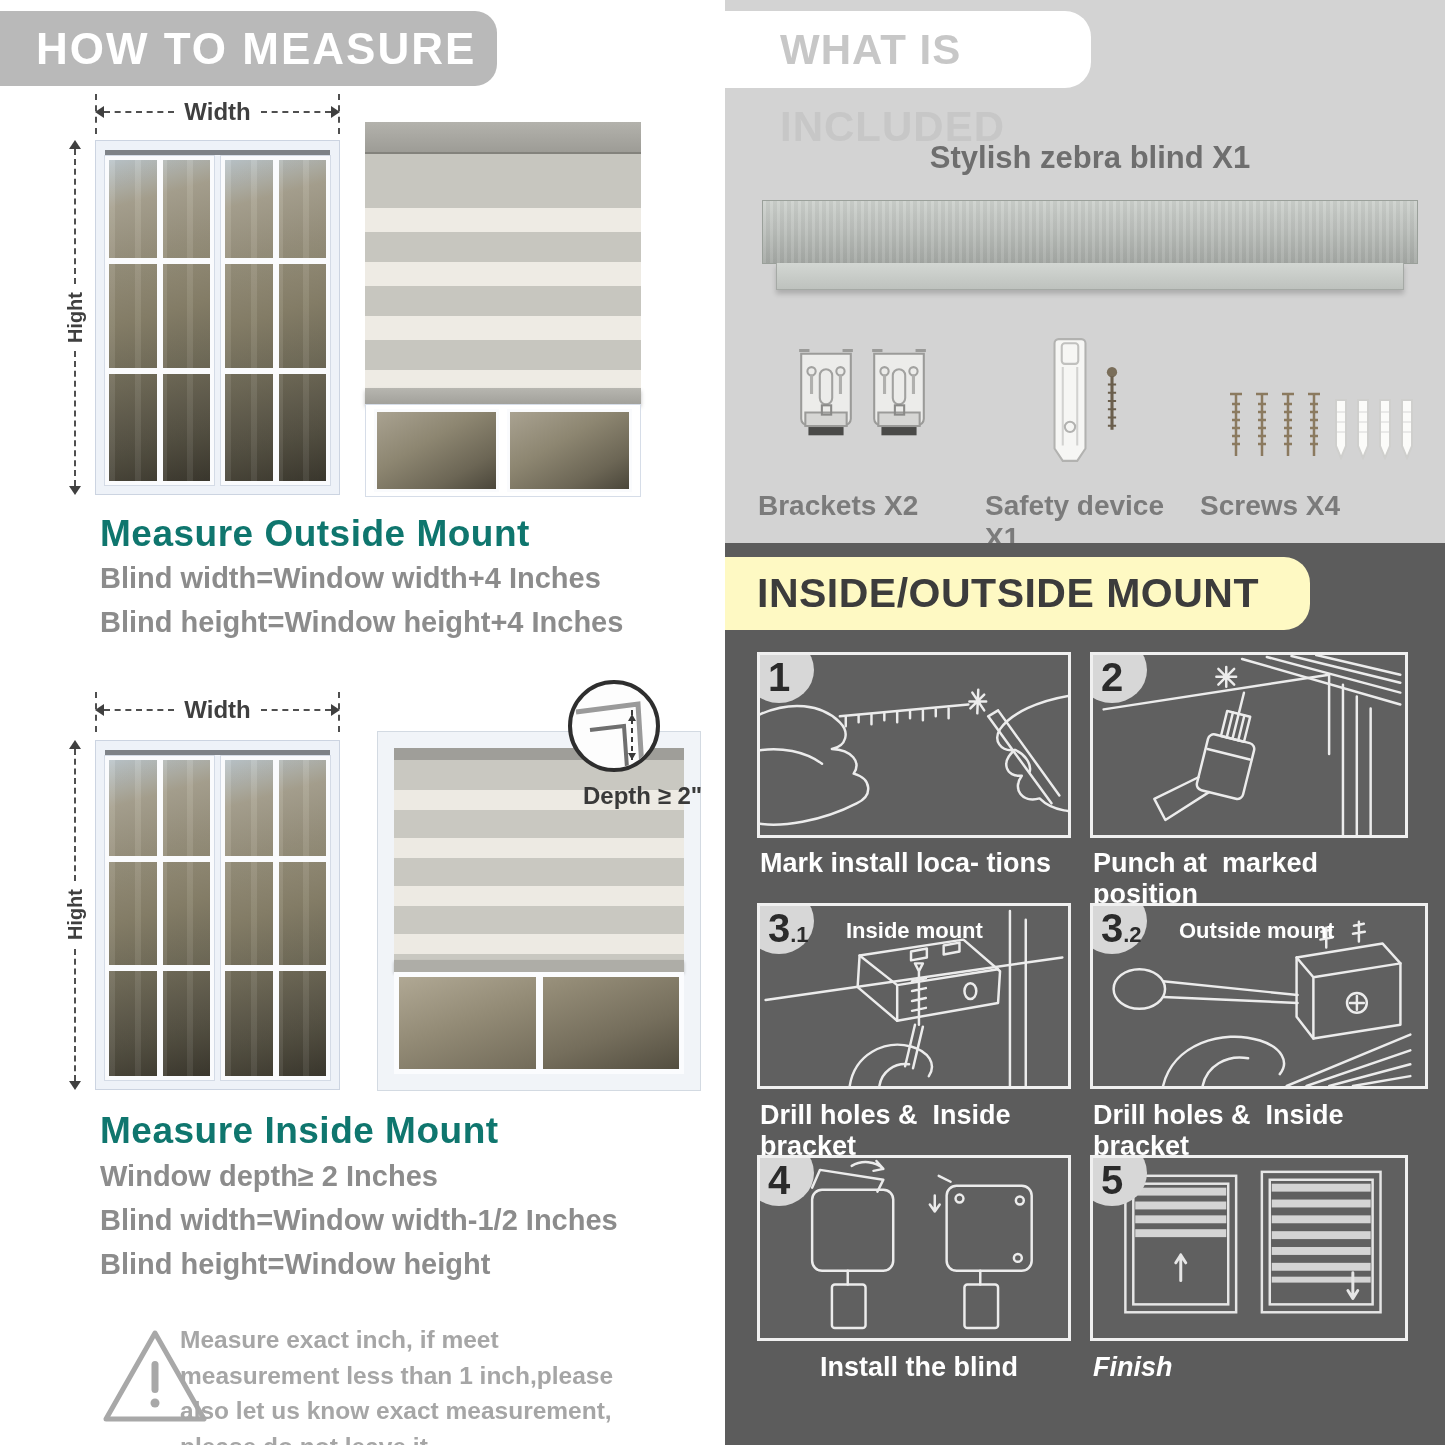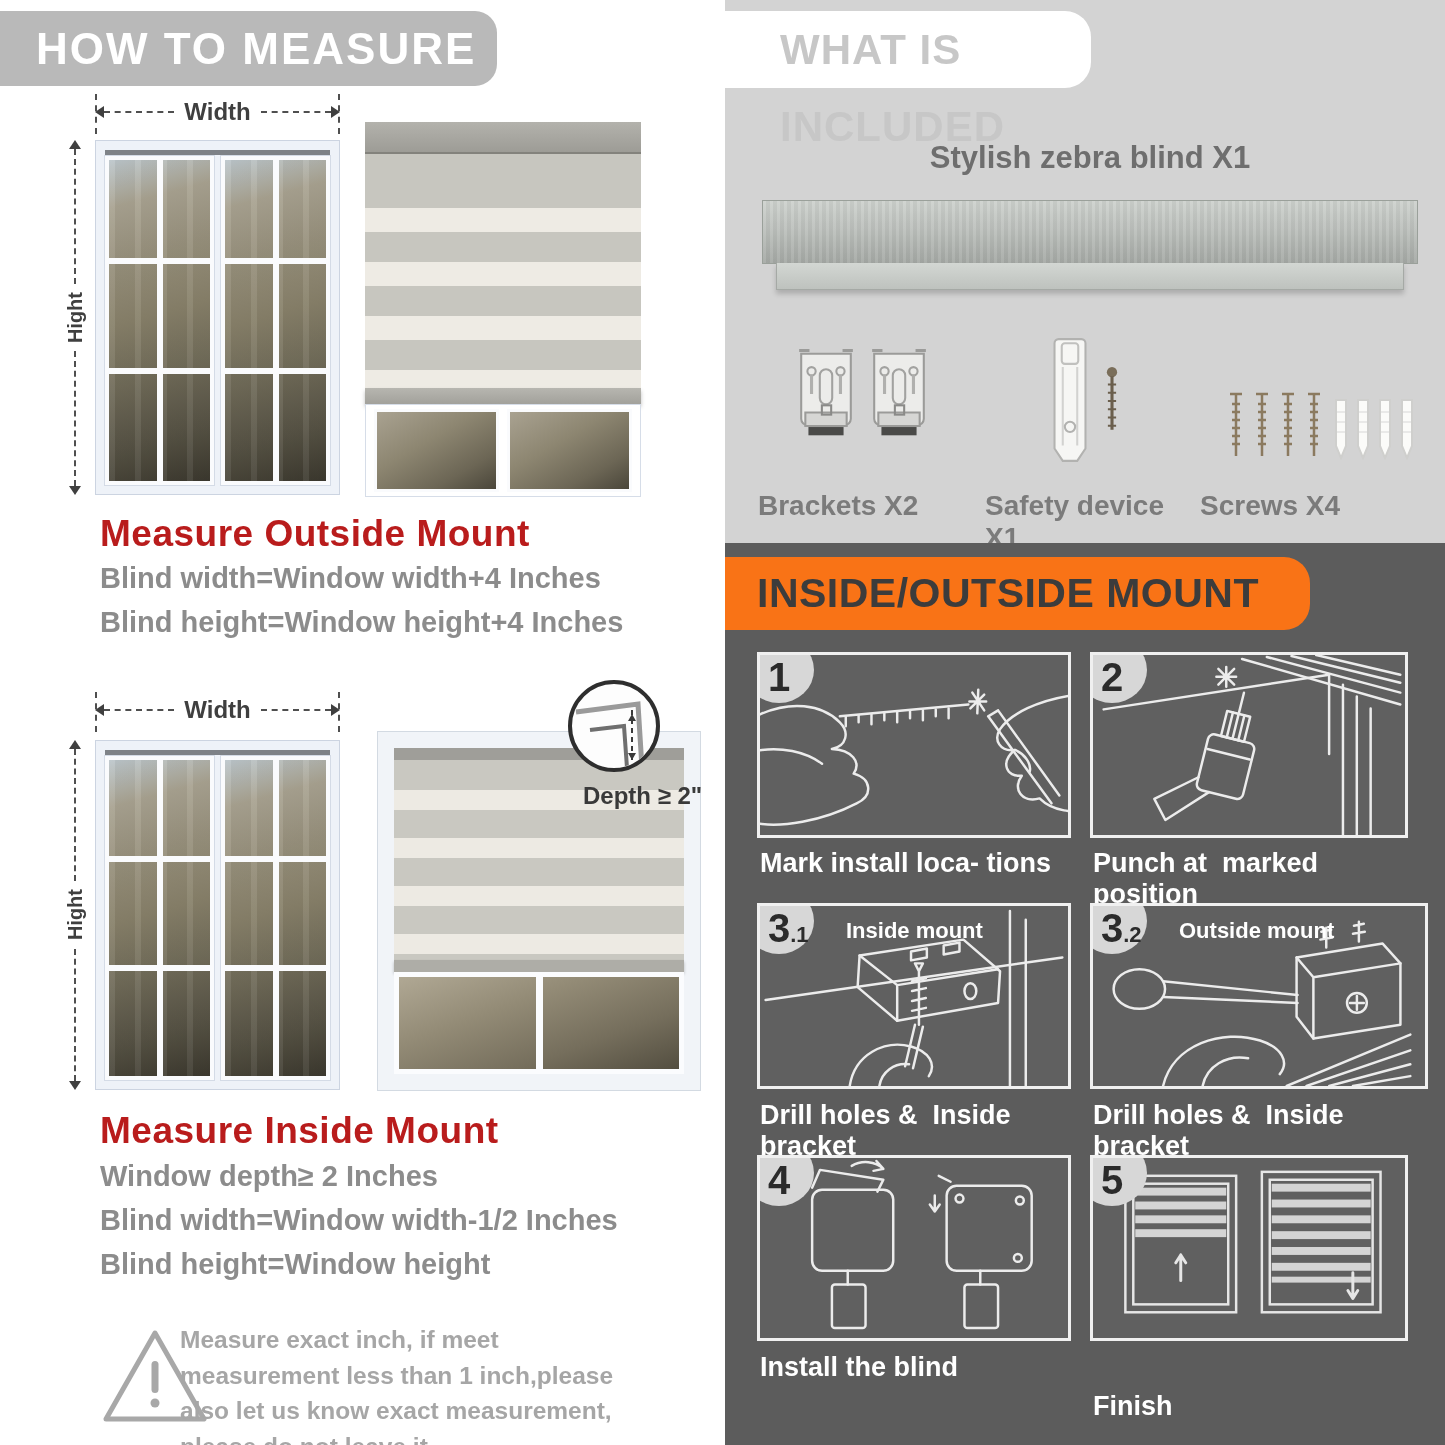--- a/index.html
+++ b/index.html
@@ -58,40 +58,40 @@
   .b2-stripes{height:170px;background:repeating-linear-gradient(180deg,#edeae3 0 20px,#c9c8c1 20px 48px);}
   .b2-rail{height:12px;background:#aeada7;box-shadow:0 2px 3px rgba(0,0,0,.25);}
   .b2-glass{flex:1;position:relative;border:5px solid #fbfcfe;
      background:linear-gradient(160deg,#b0a894 0%,#938b76 35%,#756e5c 70%,#534e40 100%);}
   .b2-glass .mull{position:absolute;top:0;bottom:0;left:50%;width:7px;margin-left:-3px;background:#fbfcfe;}
 
   .circle-detail{width:92px;height:92px;border-radius:50%;border:4px solid #2e2e2e;
      background:#fdfdfd;box-sizing:border-box;overflow:hidden;}
   .depth-label{font-size:24px;color:#3a3a3a;}
 
-  .h-measure{font-size:37px;color:#b91c1c;letter-spacing:.5px;}
+  .h-measure{font-size:37px;color:#0f766e;letter-spacing:.5px;}
   .sub-measure{font-size:29px;color:#8c8c8c;}
   .warn-text{font-size:24.5px;color:#a6a6a6;line-height:1.45;font-weight:bold;}
 
   
   .right-light{left:725px;top:0;width:720px;height:543px;background:#d3d3d3;}
   .banner-included{left:725px;top:11px;width:366px;height:77px;background:#ffffff;
      border-radius:0 26px 26px 0;color:#c7c7c7;font-size:42px;letter-spacing:1px;
      line-height:77px;padding-left:55px;box-sizing:border-box;}
   .product-label{left:760px;top:140px;width:660px;text-align:center;font-size:31px;color:#6e6e6e;}
   .headrail-main{left:762px;top:200px;width:654px;height:62px;border:1px solid #9aa09a;
      background:
        repeating-linear-gradient(90deg,rgba(255,255,255,.06) 0 3px,rgba(0,0,0,.04) 3px 7px),
        linear-gradient(180deg,#ced2ce 0%,#bdc1bd 45%,#a6aaa6 100%);}
   .headrail-valance{left:776px;top:263px;width:626px;height:26px;border:1px solid #a5a9a5;border-top:none;
      background:linear-gradient(180deg,#d3d7d3,#bec2be);box-shadow:0 4px 5px rgba(0,0,0,.18);}
   .item-label{width:210px;text-align:left;font-size:28px;color:#7b7b7b;}
 
   .right-dark{left:725px;top:543px;width:720px;height:902px;background:#5c5c5c;}
-  .banner-mount{left:725px;top:557px;width:585px;height:73px;background:#f97316;
+  .banner-mount{left:725px;top:557px;width:585px;height:73px;background:#fef9c3;
      border-radius:0 26px 26px 0;color:#3c3c3c;font-size:41px;letter-spacing:.5px;
      line-height:73px;padding-left:32px;box-sizing:border-box;}
 
   .step-panel{border:3px solid #f0f0f0;background:#606060;box-sizing:border-box;
      overflow:hidden;position:absolute;}
   .badge{position:absolute;top:-18px;left:-16px;width:70px;height:66px;background:#d7d7d7;
      border-radius:50%;}
   .badge .num{position:absolute;left:24px;top:20px;font-size:40px;color:#2b2b2b;line-height:1;}
   .badge .sub{font-size:22px;}
   .panel-title{position:absolute;left:86px;top:12px;font-size:22px;color:#ffffff;}
@@ -366,21 +366,21 @@
         <path d="M176,38 v16 M176,54 l-5,-7 M176,54 l5,-7"></path>
         <path d="M222,114 v14"></path>
         <rect x="206" y="128" width="34" height="44" rx="3"></rect>
         <path d="M180,18 L192,24"></path>
       </g>
     </svg>
     <div class="badge">
       <span class="num"><span>4</span><span class="sub"></span></span>
     </div>
   </div>
-  <div class="step-caption" style="left:760px;top:1352px;width:318px;">Install the blind</div>
+  <div class="step-caption" style="left:760px;top:1352px;width:318px;text-align:center;">Install the blind</div>
 
   <div class="step-panel" style="left:1090px;top:1155px;width:318px;height:186px;">
     <svg class="lineart" viewBox="0 0 314 182">
       <g stroke="#e6e6e6" stroke-width="2.5" fill="none">
         <rect x="32" y="18" width="112" height="138"></rect>
         <rect x="40" y="26" width="96" height="122"></rect>
         <rect x="170" y="14" width="120" height="142"></rect>
         <rect x="178" y="22" width="104" height="126"></rect>
       </g>
       <g fill="#d4d4d4" stroke="none">
@@ -398,15 +398,15 @@
       </g>
       <g stroke="#e6e6e6" stroke-width="3" fill="none" stroke-linecap="round">
         <path d="M88,124 v-26 M88,98 l-5,8 M88,98 l5,8"></path>
         <path d="M262,116 v26 M262,142 l-5,-8 M262,142 l5,-8"></path>
       </g>
     </svg>
     <div class="badge">
       <span class="num"><span>5</span><span class="sub"></span></span>
     </div>
   </div>
-  <div class="step-caption" style="left:1093px;top:1391px;width:320px;">Finish</div>
+  <div class="step-caption" style="left:1093px;top:1352px;width:320px;font-style:italic;">Finish</div>
 
 </div>
 
 </body></html>

